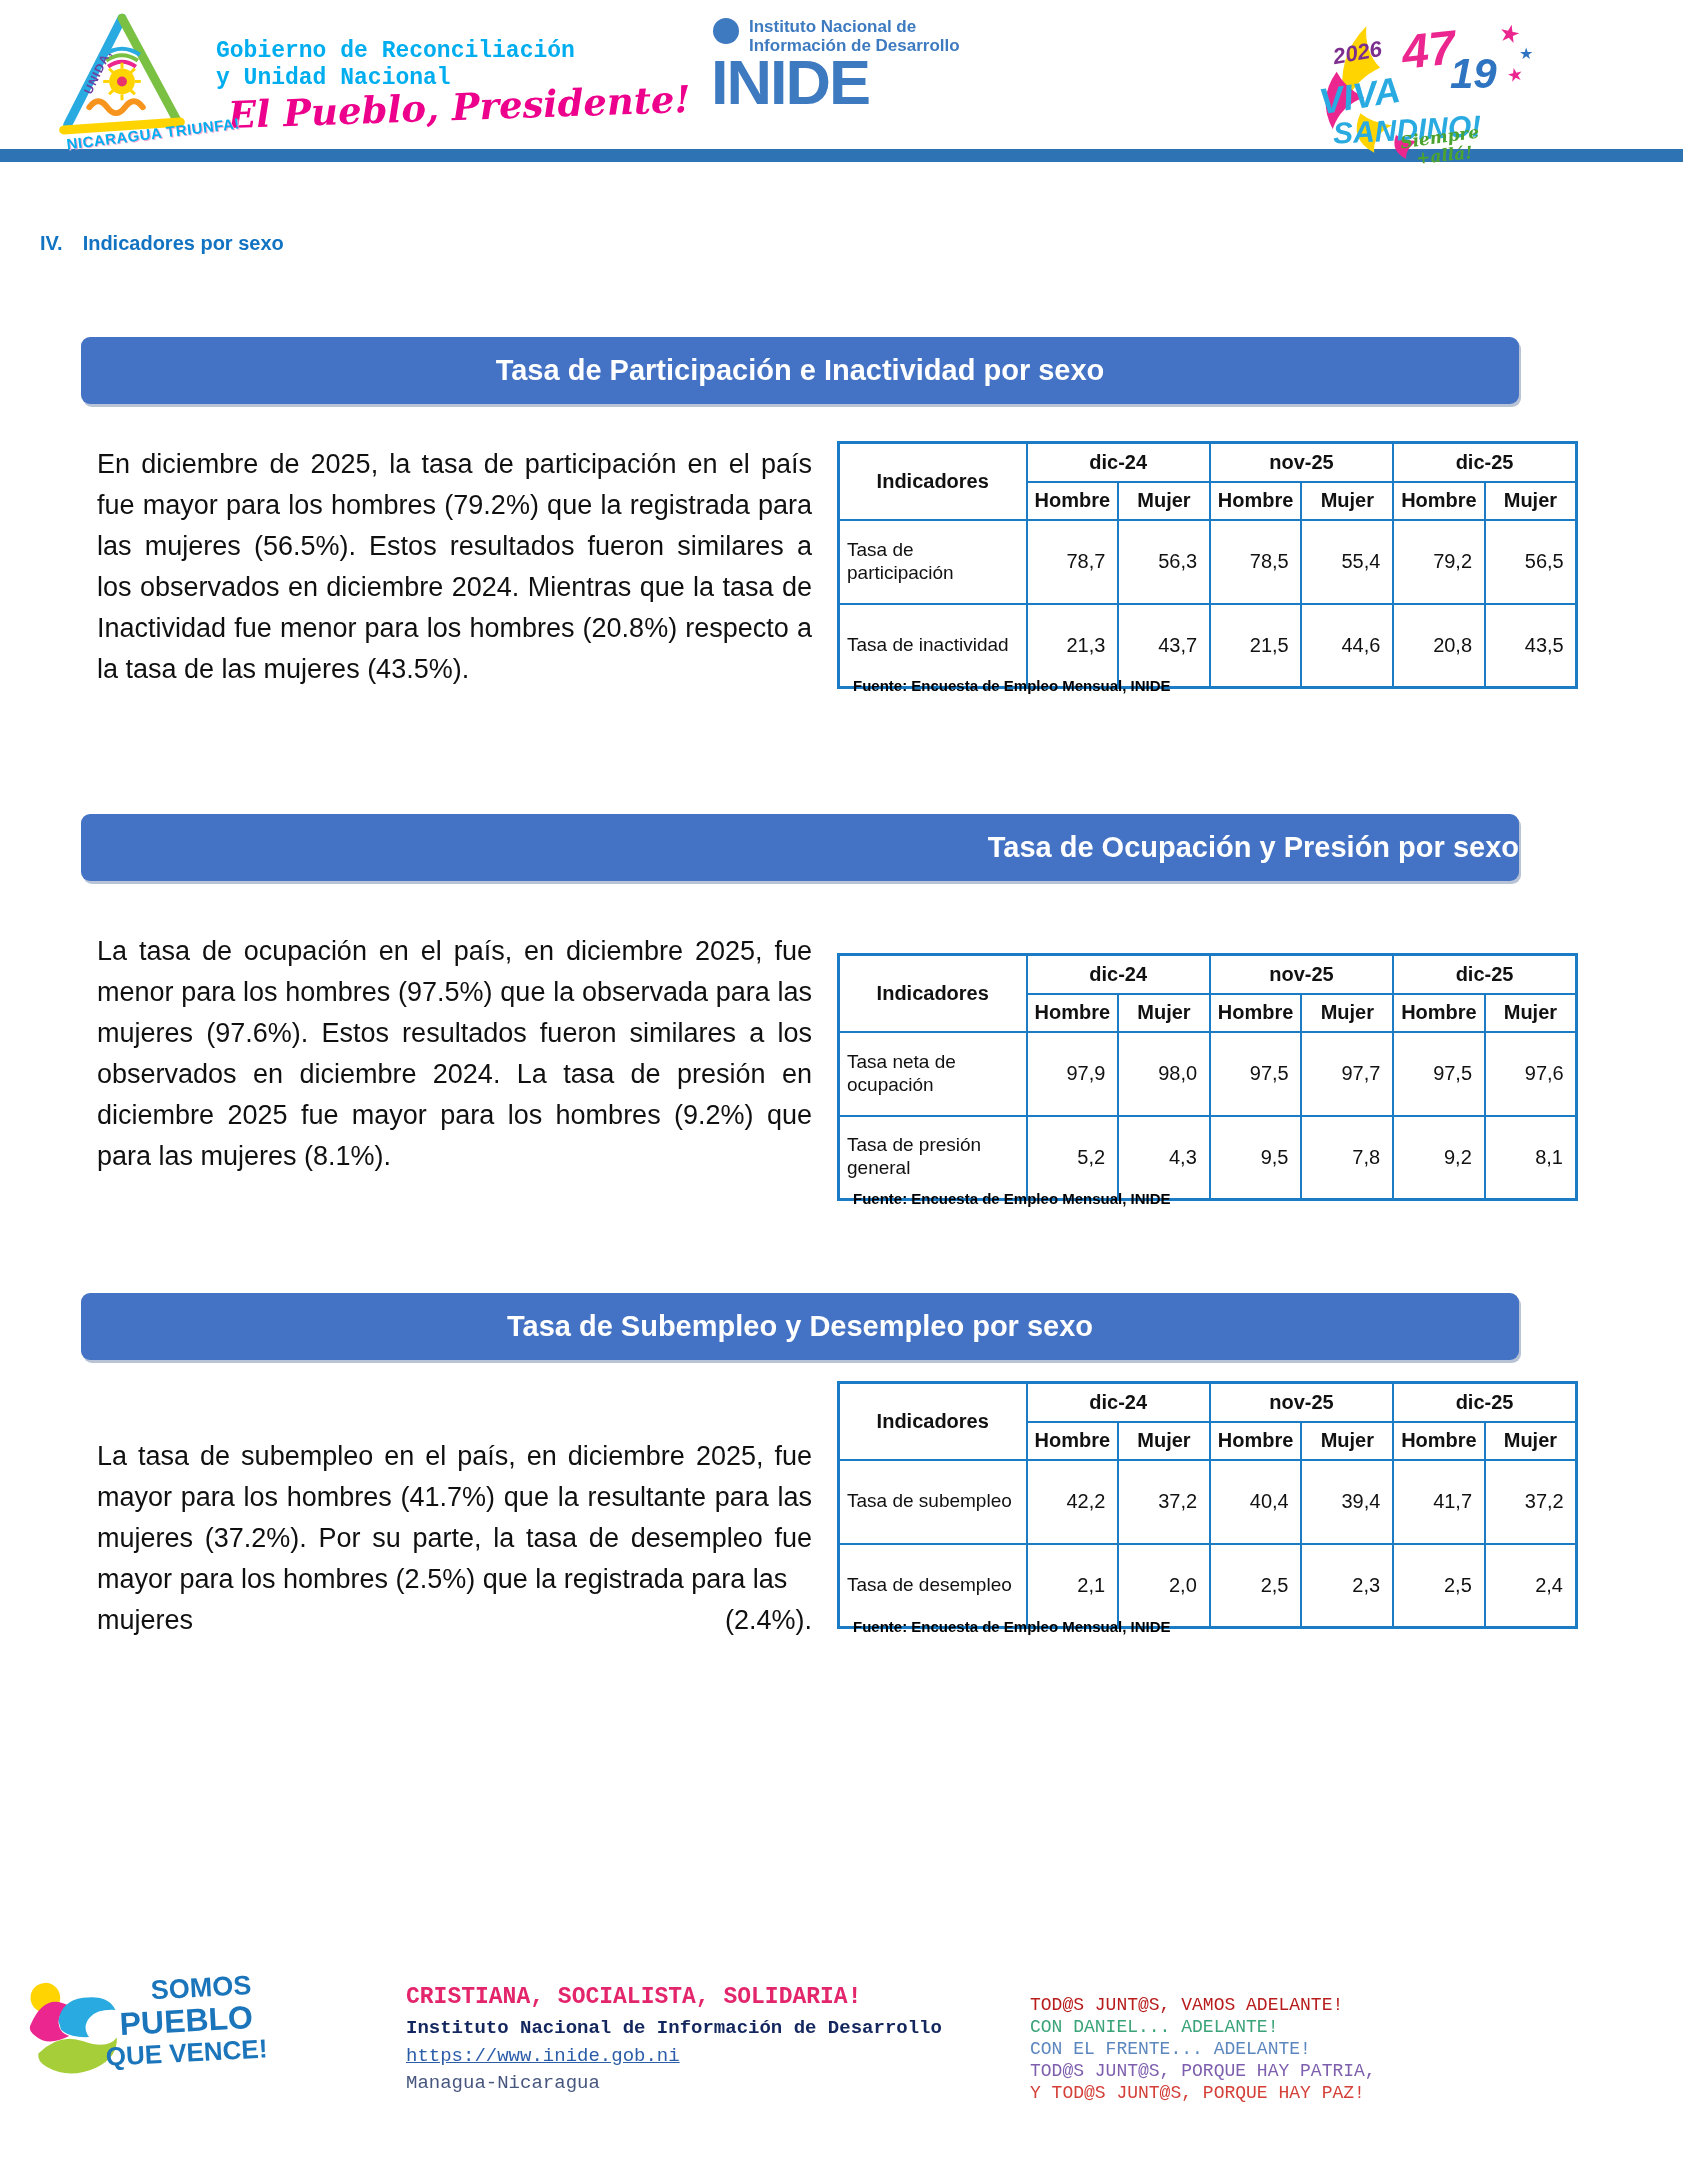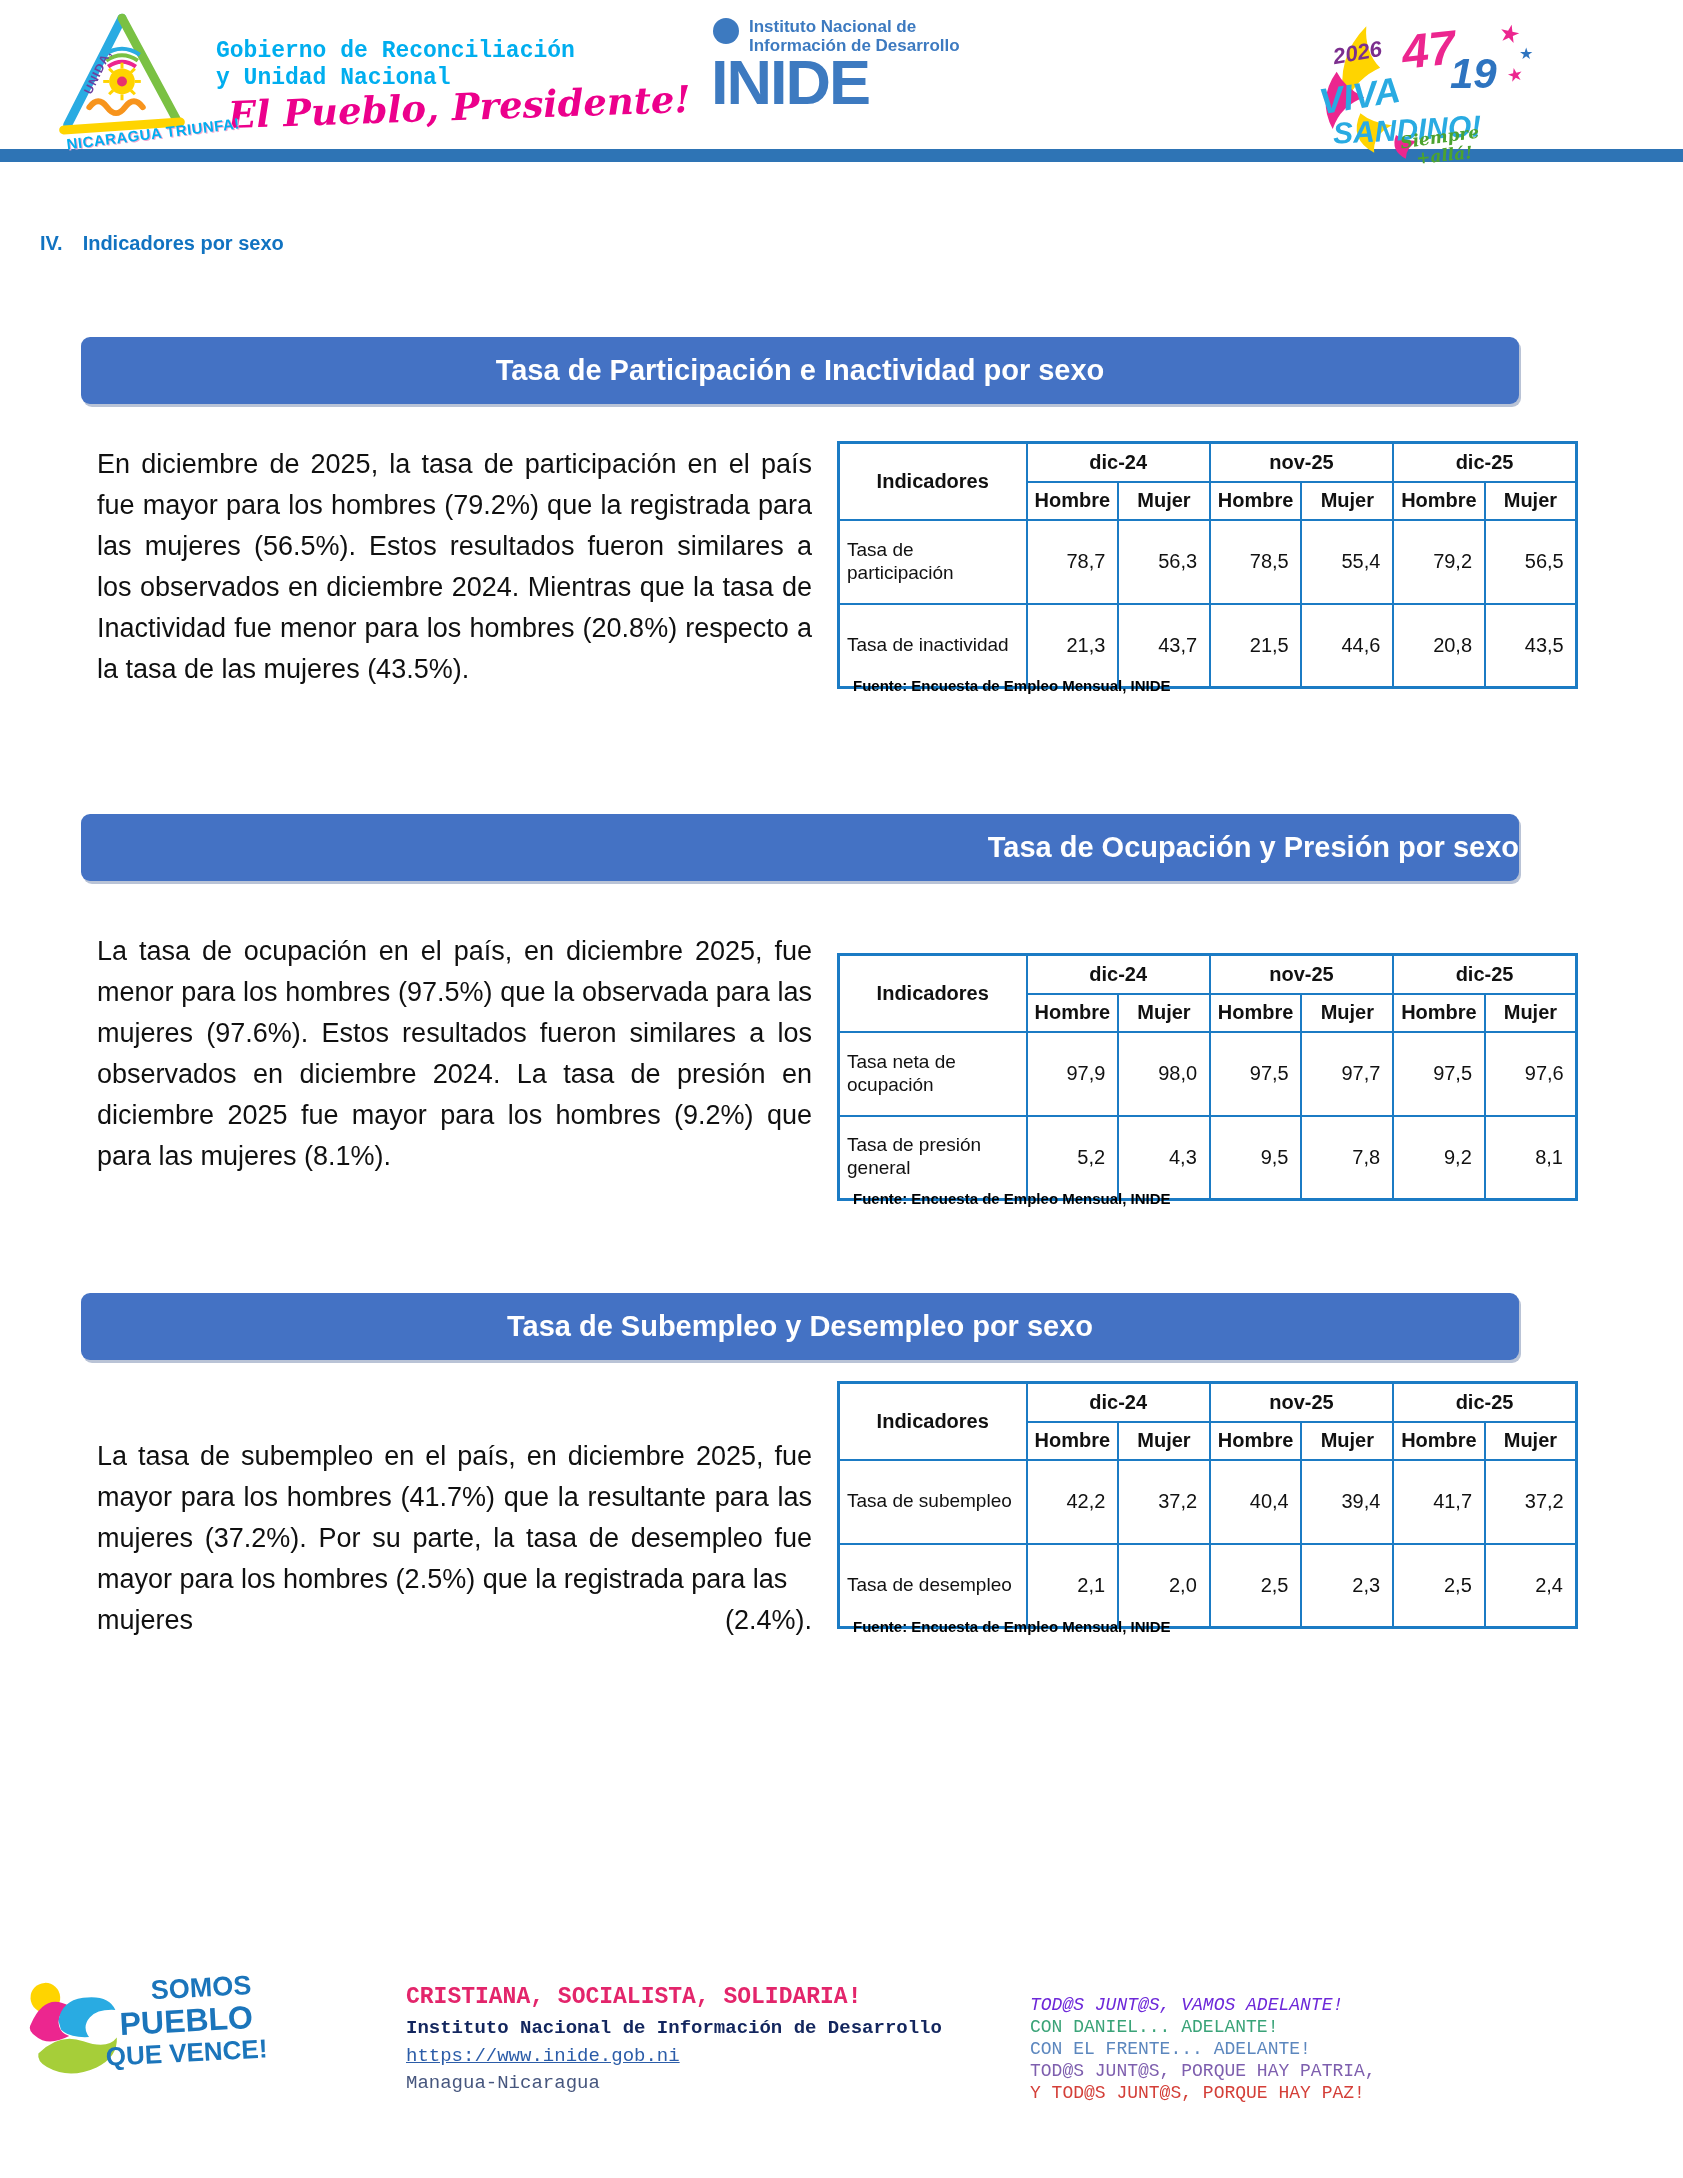--- a/index.html
+++ b/index.html
@@ -296,21 +296,21 @@
   </div>
 
   <div class="footer-center">
     <div class="fc-motto">CRISTIANA, SOCIALISTA, SOLIDARIA!</div>
     <div class="fc-name">Instituto Nacional de Información de Desarrollo</div>
     <a class="fc-link" href="#">https://www.inide.gob.ni</a>
     <div class="fc-loc">Managua-Nicaragua</div>
   </div>
 
   <div class="footer-right">
-    <div style="color: #6d28d9; font-style: italic;">TOD@S JUNT@S, VAMOS ADELANTE!</div>
+    <div style="color: #b91c1c;">TOD@S JUNT@S, VAMOS ADELANTE!</div>
     <div style="color: rgb(58, 163, 120);">CON DANIEL... ADELANTE!</div>
     <div style="color: rgb(92, 135, 190);">CON EL FRENTE... ADELANTE!</div>
     <div style="color: rgb(126, 95, 174);">TOD@S JUNT@S, PORQUE HAY PATRIA,</div>
     <div style="color: rgb(212, 63, 56);">Y TOD@S JUNT@S, PORQUE HAY PAZ!</div>
   </div>
 
 </div>
 
 
 </body></html>

